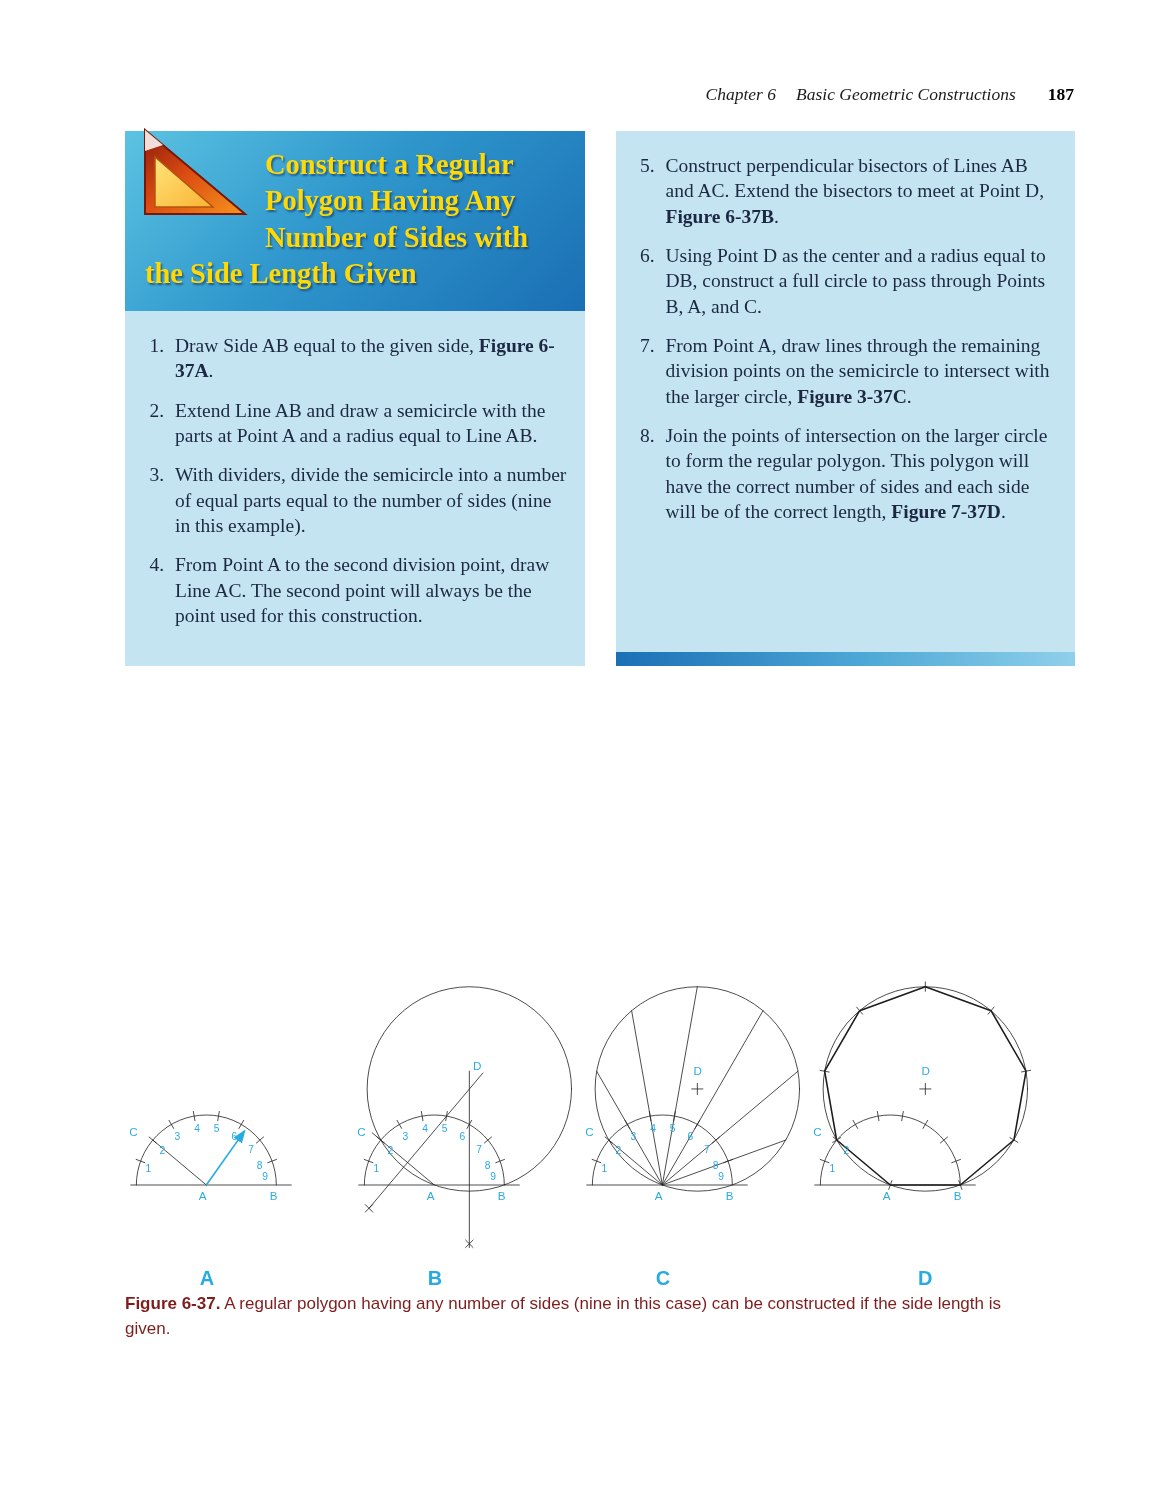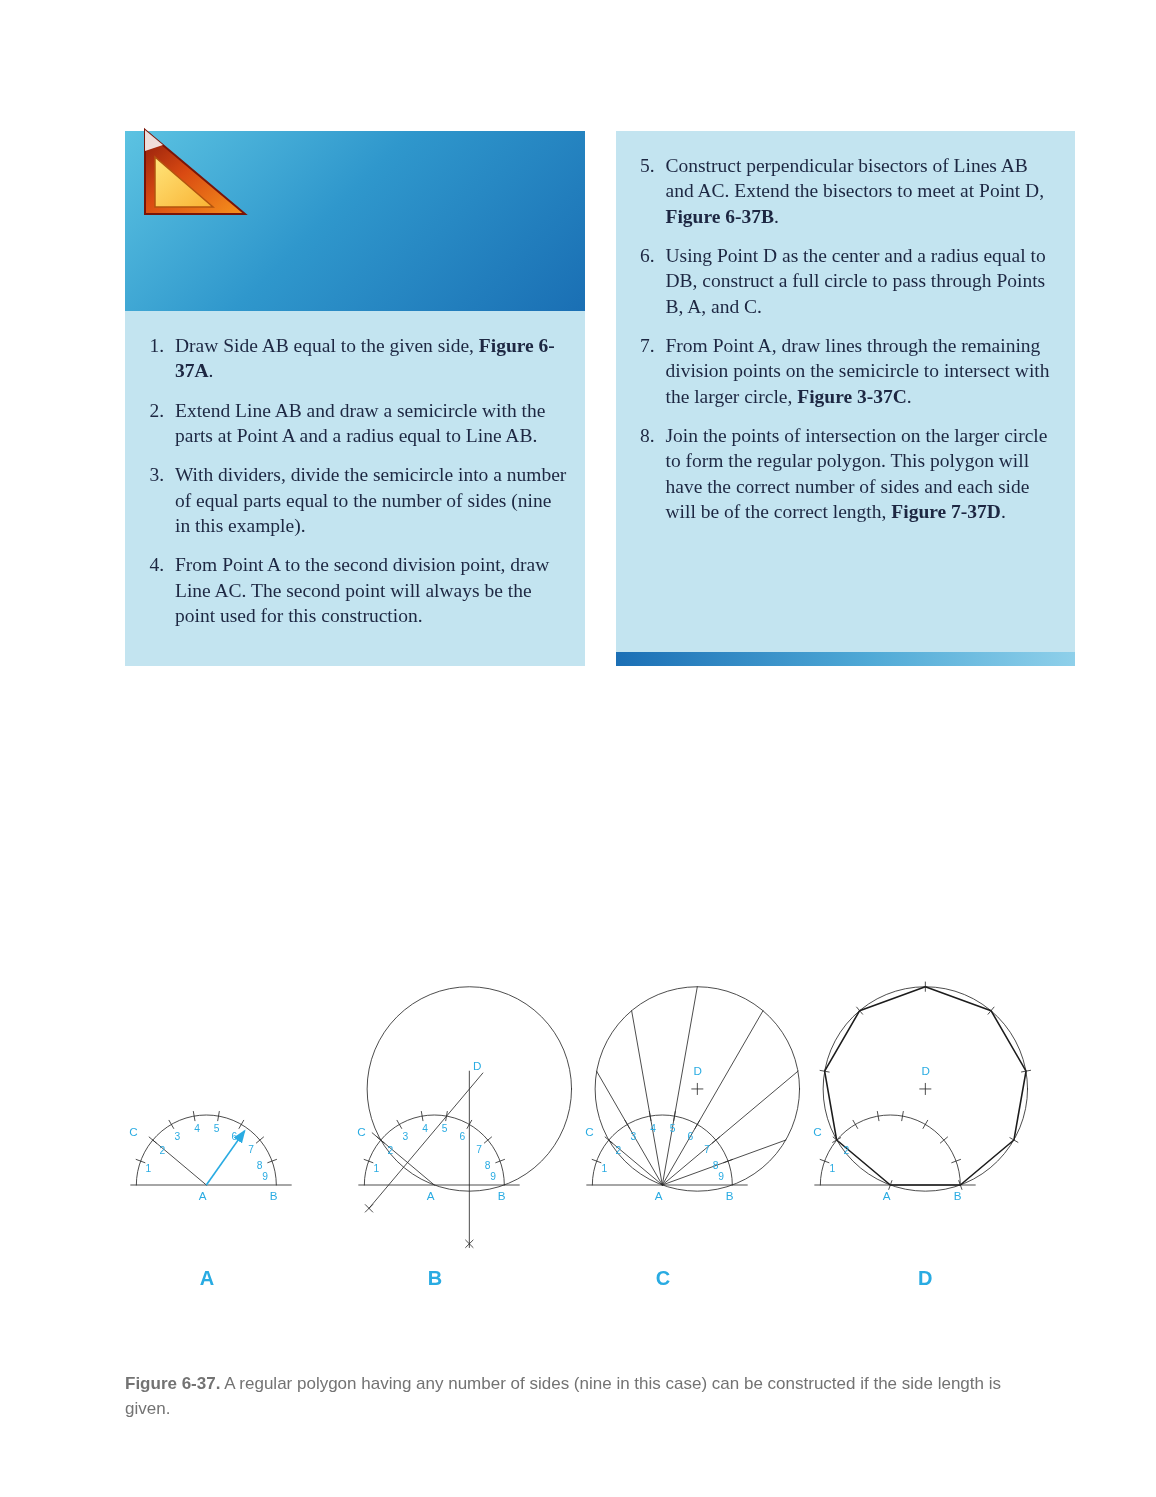--- a/index.html
+++ b/index.html
@@ -46,36 +46,39 @@
   .figure { position:absolute; top:975px; left:125px; width:912px; display:flex; }
   .panel { width:228px; position:relative; }
   .panel svg { display:block; width:228px; height:280px; }
   .panel-letter {
     position:absolute; top:292px; transform:translateX(-50%);
     font:bold 20px "Liberation Sans", sans-serif; color:#29abe2;
   }
   .pl-a { left:36%; } .pl-b { left:36%; } .pl-c { left:36%; } .pl-d { left:51%; }
 
   .caption {
-    position:absolute; top:1372px; left:125px; width:905px;
-    font:17px "Liberation Sans", sans-serif; color:#737373; line-height:1.45;
+    position:absolute; top:1292px; left:125px; width:905px;
+    font:17px "Liberation Sans", sans-serif; color:#7f1d1d; line-height:1.45;
   }
   .caption b { font-weight:bold; }
 
   
   .k { stroke:#2b2b2b; stroke-width:0.9; fill:none; stroke-linecap:round; }
   .poly { stroke:#1c1c1c; stroke-width:1.7; fill:none; stroke-linejoin:round; }
   text.num { fill:#29abe2; font:11px "Liberation Sans", sans-serif; text-anchor:middle; }
   text.pt  { fill:#29abe2; font:12.5px "Liberation Sans", sans-serif; text-anchor:middle; }
 </style>
 </head>
 <body>
 
 <div class="page">
 
+  <div class="running-head">
+    <span class="chapter">Chapter 6</span><span>Basic Geometric Constructions</span><span class="pagenum">187</span>
+  </div>
 
   <div class="columns">
 
     <div class="col">
       <div class="title-box">
         <div class="tri-float">
           <svg viewBox="0 0 112 90">
             <defs>
               <linearGradient id="trig" x1="0" y1="0" x2="1" y2="1">
                 <stop offset="0" stop-color="#8c1a0c"></stop>
@@ -85,20 +88,21 @@
               <linearGradient id="trii" x1="0" y1="0" x2="1" y2="1">
                 <stop offset="0" stop-color="#ffe57a"></stop>
                 <stop offset="1" stop-color="#f9b233"></stop>
               </linearGradient>
             </defs>
             <polygon points="4,3 104,87 4,87" fill="url(#trig)" stroke="#7a1508" stroke-width="2"></polygon>
             <polygon points="14,30 72,80 14,80" fill="url(#trii)" stroke="#b3540e" stroke-width="1.5"></polygon>
             <polygon points="4,3 22,18 4,24" fill="#ffffff" opacity="0.85"></polygon>
           </svg>
         </div>
+        <h2 class="title">Construct a Regular Polygon Having Any Number of Sides with the Side Length Given</h2>
       </div>
       <div class="steps-box">
         <ol class="steps" id="steps-left">
             <li>
               <span class="step-num">1.</span>
               <span class="step-body"><span>Draw Side AB equal to the given side, </span><b>Figure 6-37A</b><span>.</span></span>
             </li>
             <li>
               <span class="step-num">2.</span>
               <span class="step-body"><span>Extend Line AB and draw a semicircle with the parts at Point A and a radius equal to Line AB.</span></span>

